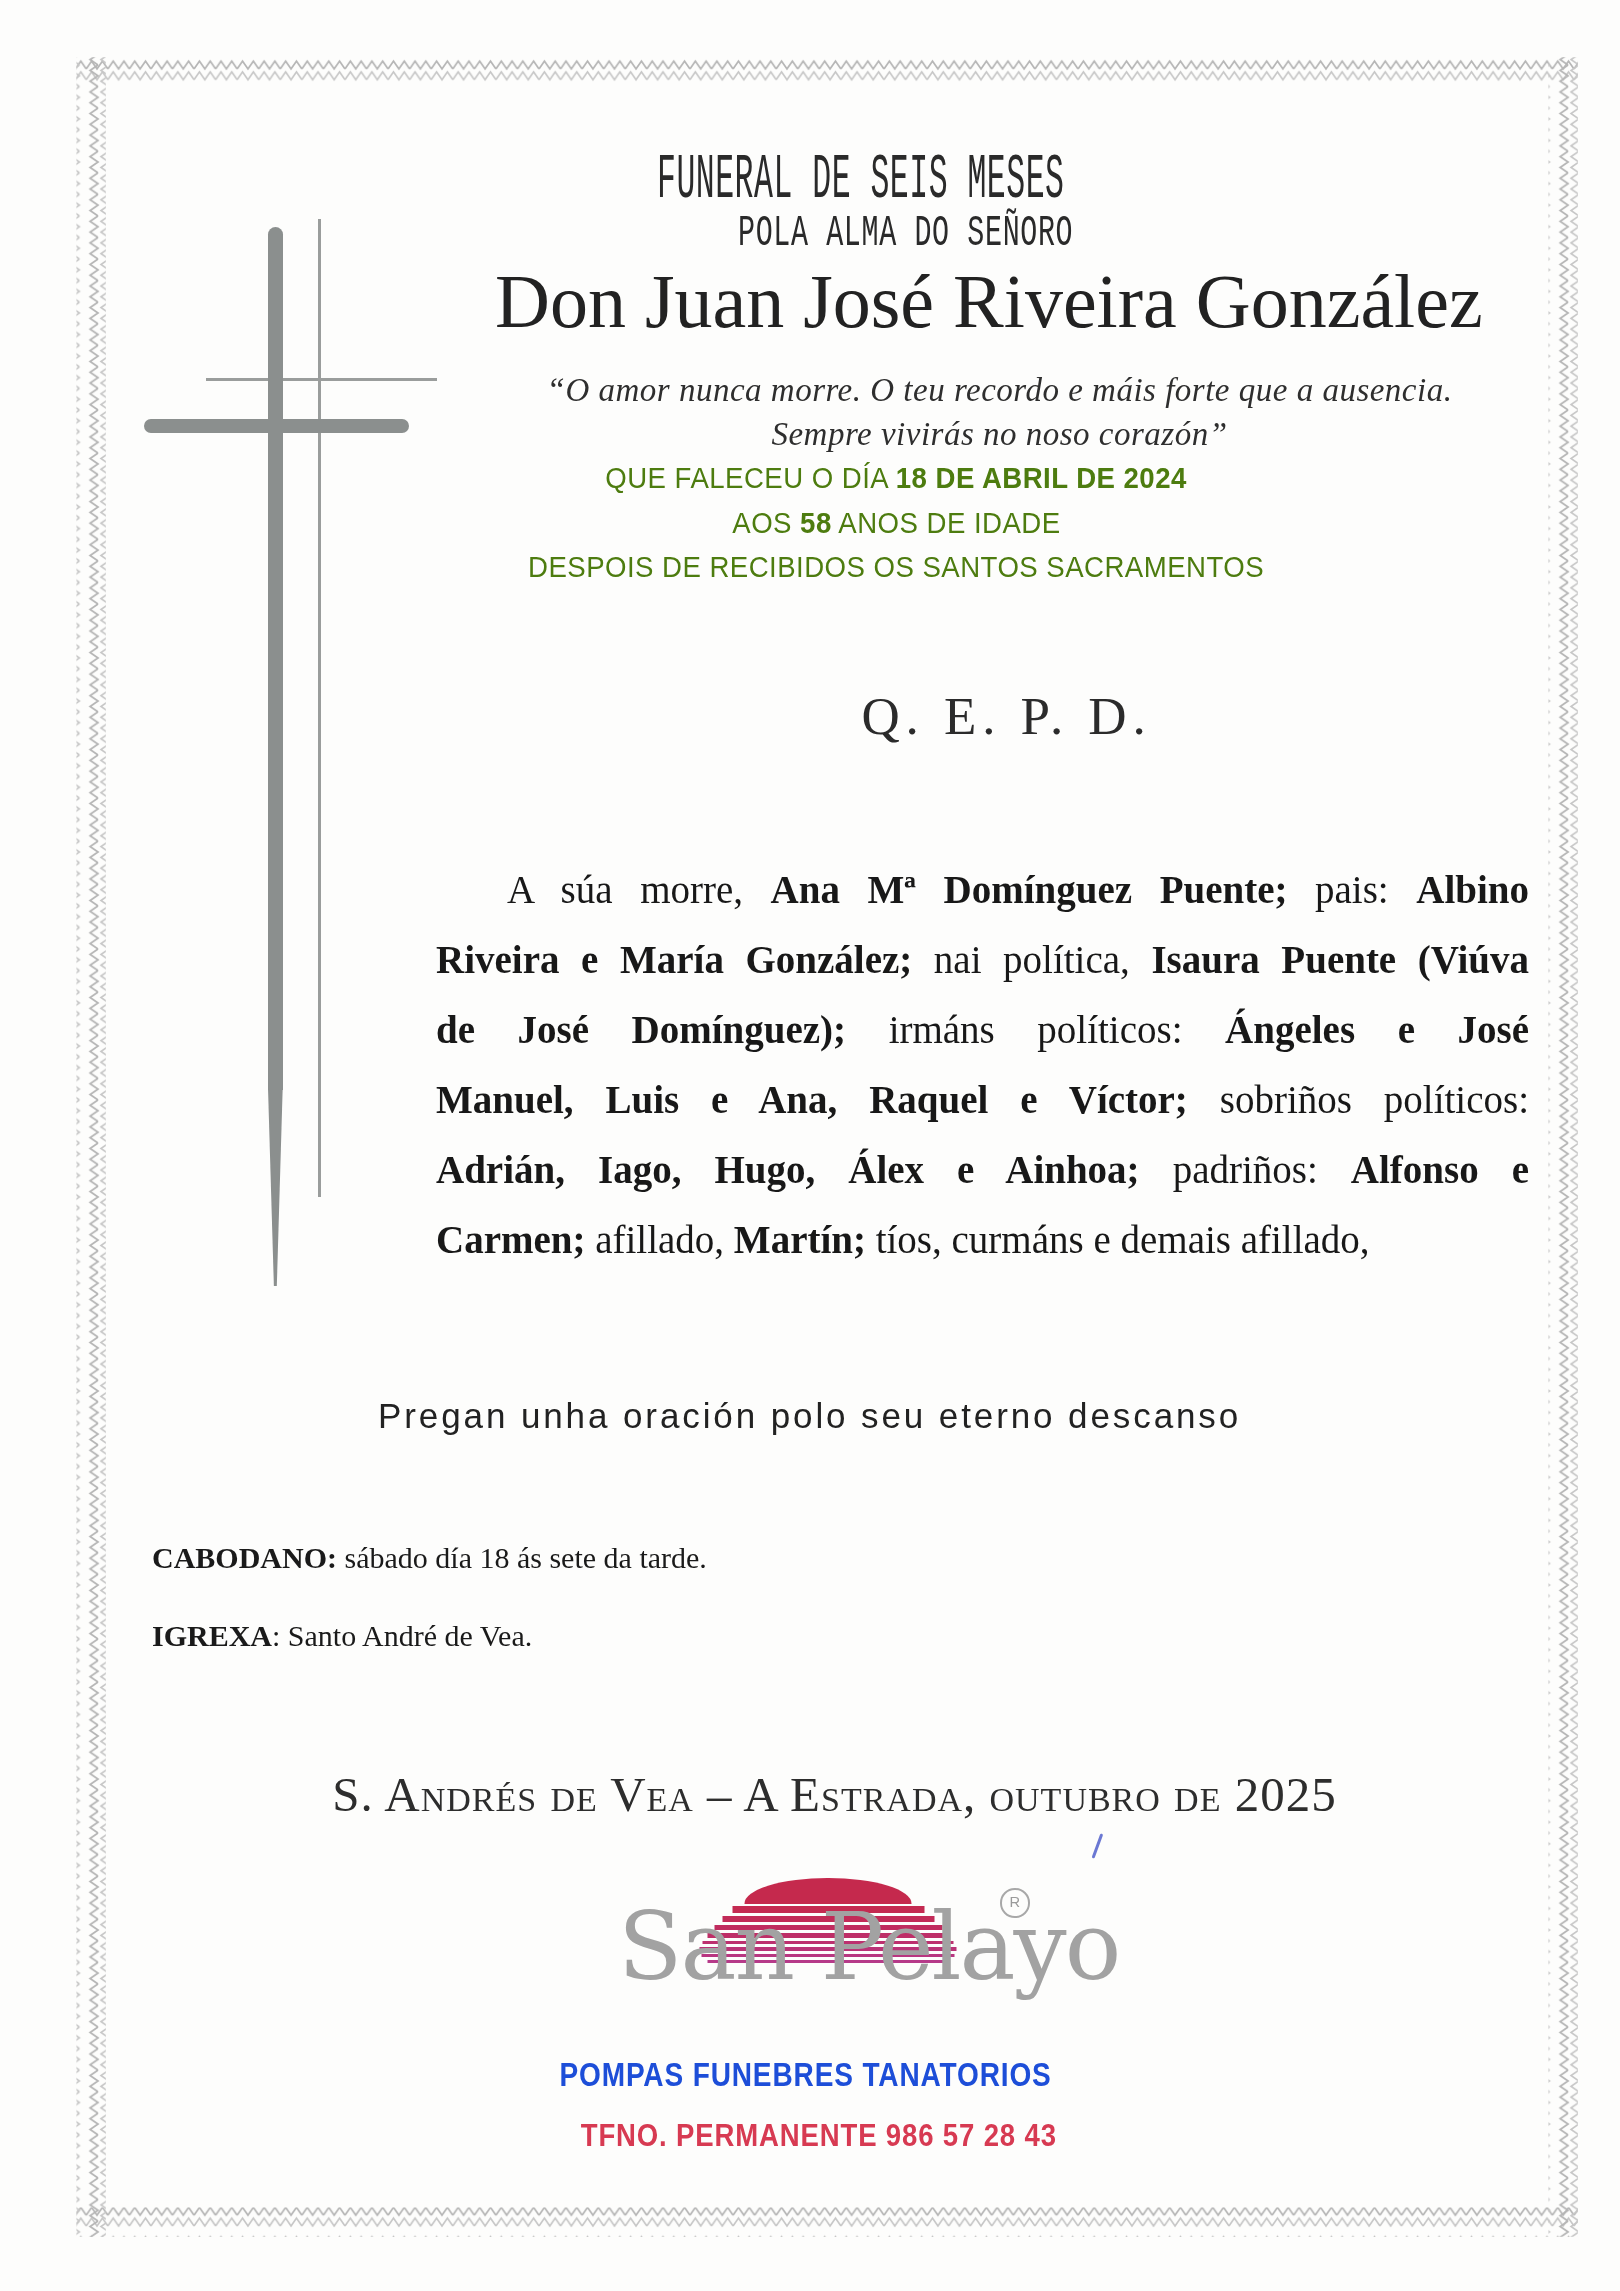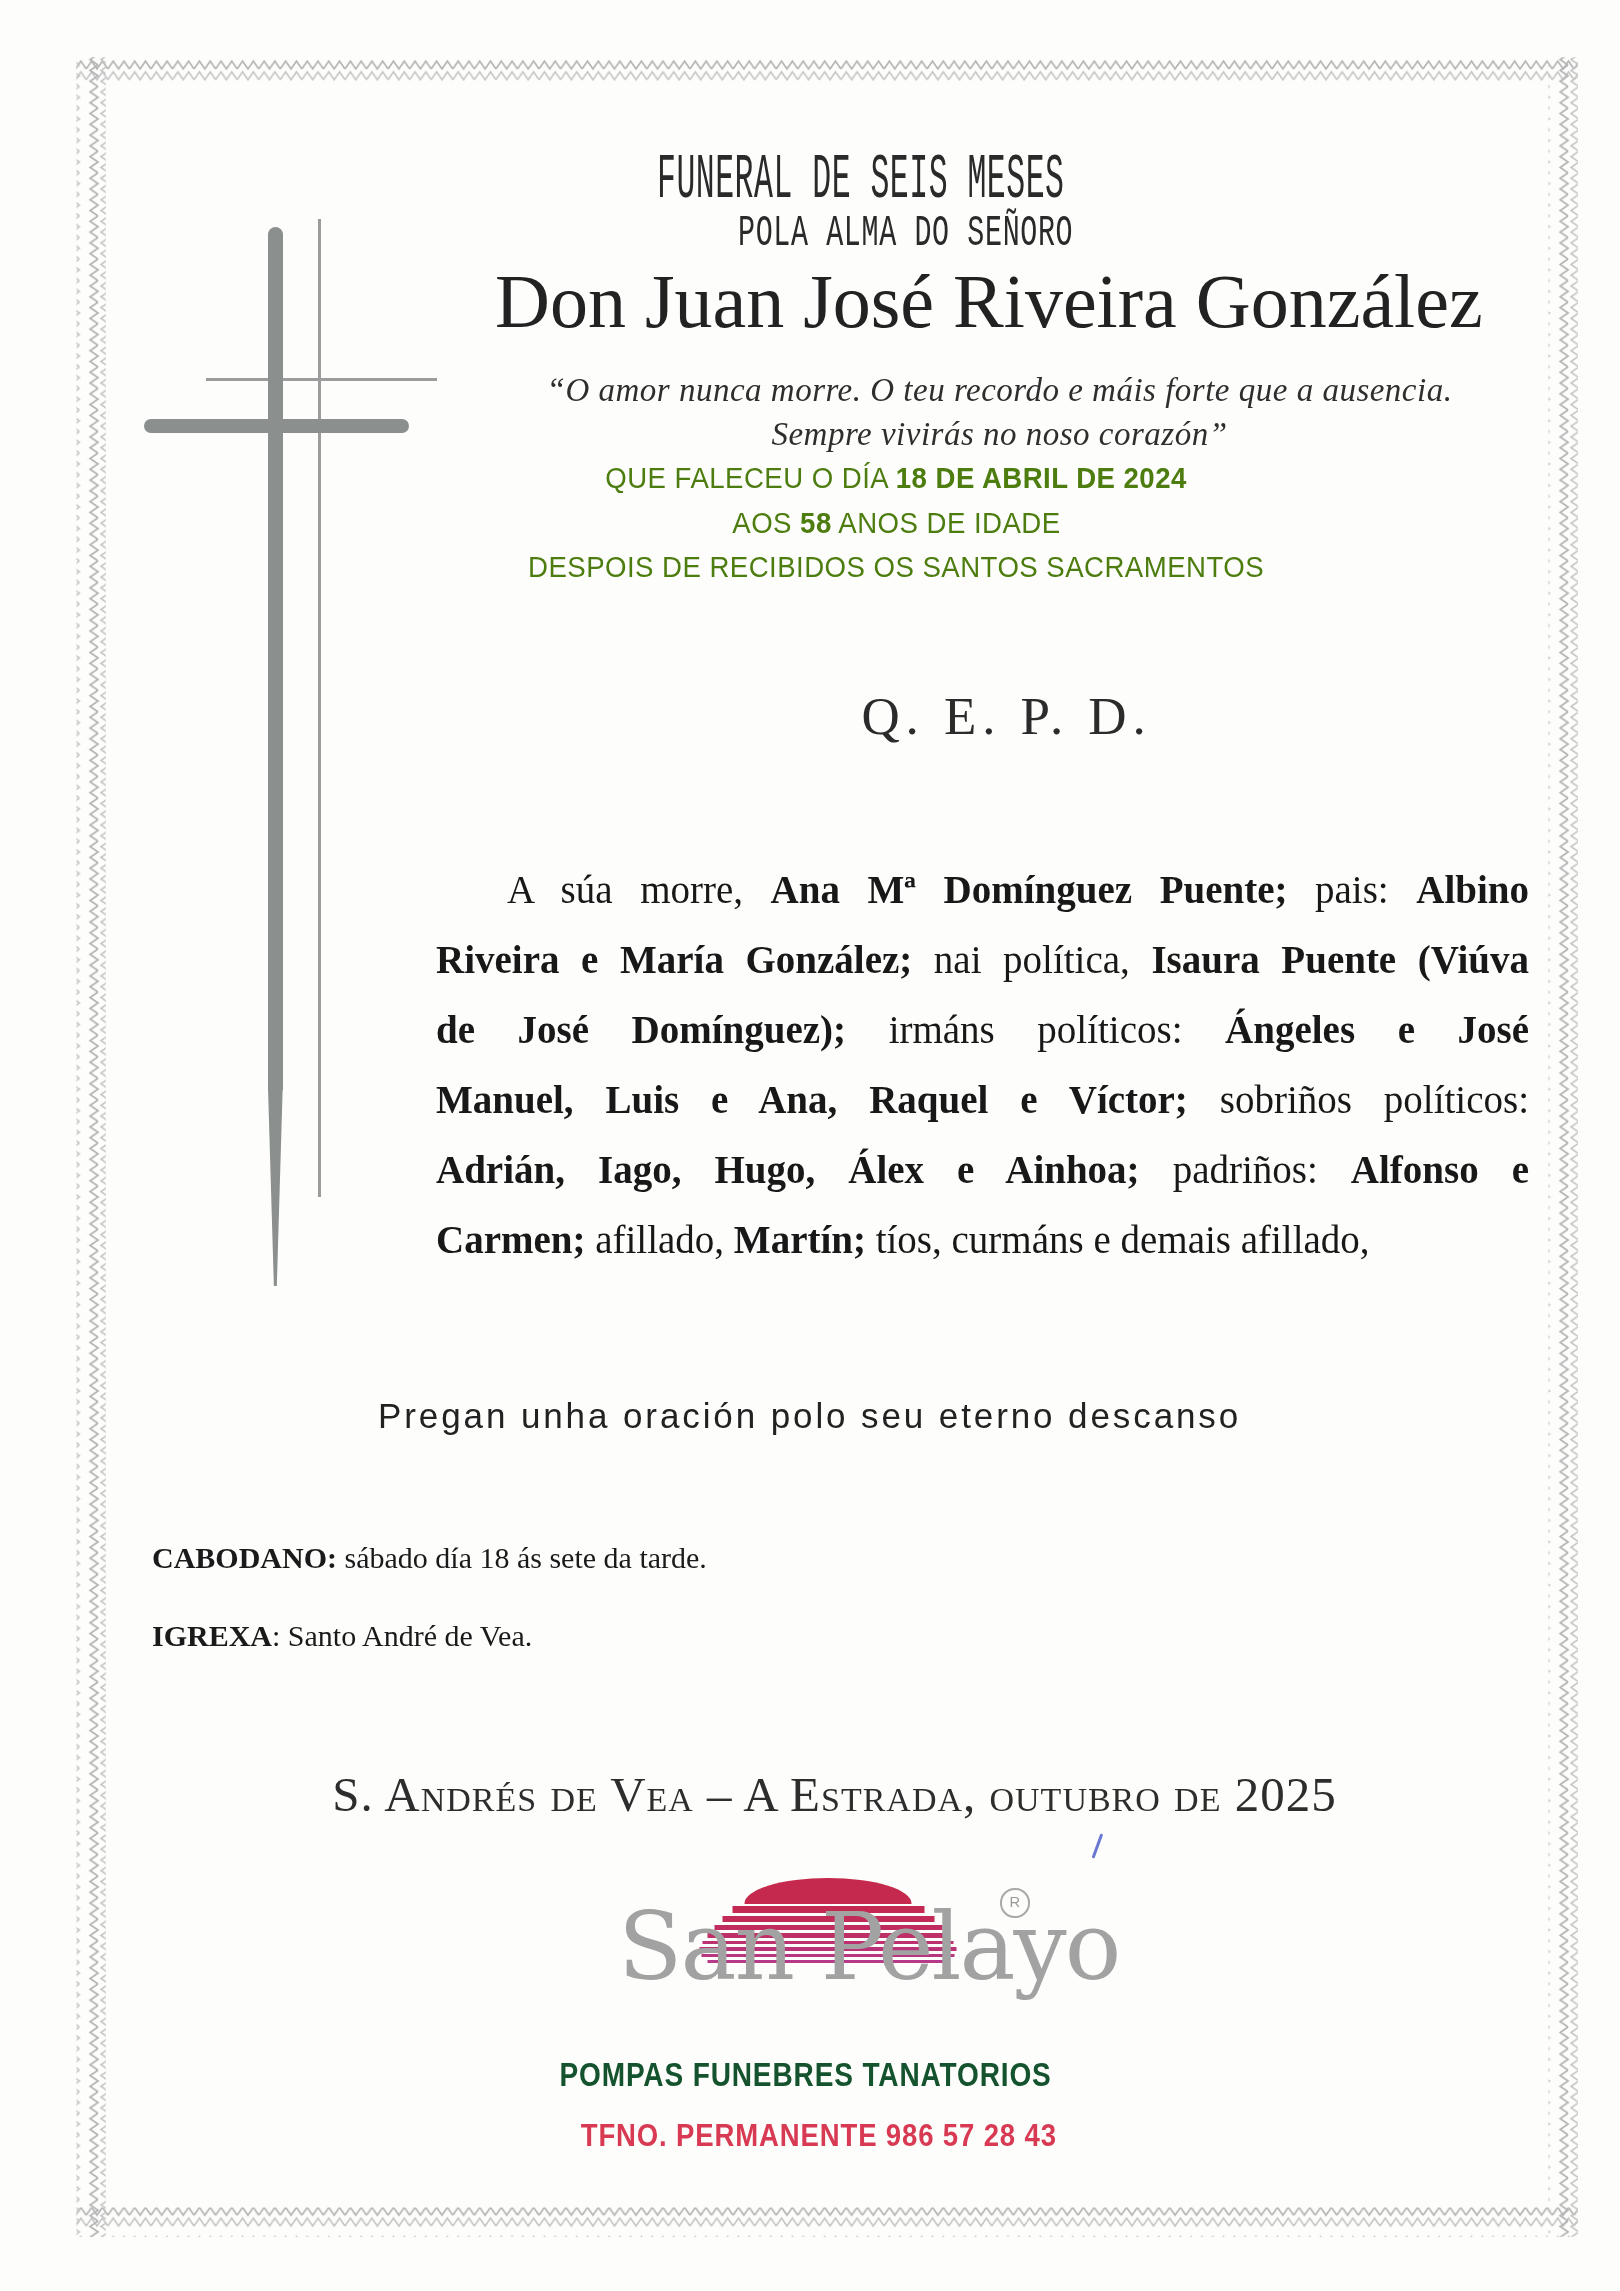--- a/index.html
+++ b/index.html
@@ -64,21 +64,21 @@
   
   .sunrise{position:absolute;left:828px;top:1878px;transform:translateX(-50%);
     display:flex;flex-direction:column;align-items:center;}
   .sunrise .stripe{margin-bottom:2.9px;}
   .sunrise .dome{border-radius:83px 83px 0 0 / 25.5px 25.5px 0 0;}
   .brand-script{left:618px;top:1892px;font-family:"DejaVu Serif",serif;
     font-size:94px;color:#a2a2a2;letter-spacing:-2px;}
   .registered{left:1000px;top:1888px;width:25.5px;height:25.5px;border:2px solid #a8a8a8;border-radius:50%;
     color:#9a9a9a;font-family:"Liberation Sans",sans-serif;font-size:14.7px;line-height:25.5px;text-align:center;}
   .tagline{left:0;top:2056px;width:1612px;text-align:center;font-family:"Liberation Sans",sans-serif;
-    font-weight:bold;color:#14532d;}
+    font-weight:bold;color:#1d4ed8;}
   .tagline .inner{display:inline-block;transform:scaleX(0.85);transform-origin:center top;font-size:33px;letter-spacing:1px;}
   .phone{left:0;top:2117px;width:1637px;text-align:center;font-family:"Liberation Sans",sans-serif;
     font-weight:bold;color:#d73a52;}
   .phone .inner{display:inline-block;transform:scaleX(0.86);transform-origin:center top;font-size:32px;letter-spacing:1px;}
 
   .pen-mark{position:absolute;left:1096px;top:1833px;width:2.9px;height:25.5px;background:#4656c8;
     transform:rotate(20deg);border-radius:2px;opacity:0.8;}
 </style>
 </head>
 <body>

